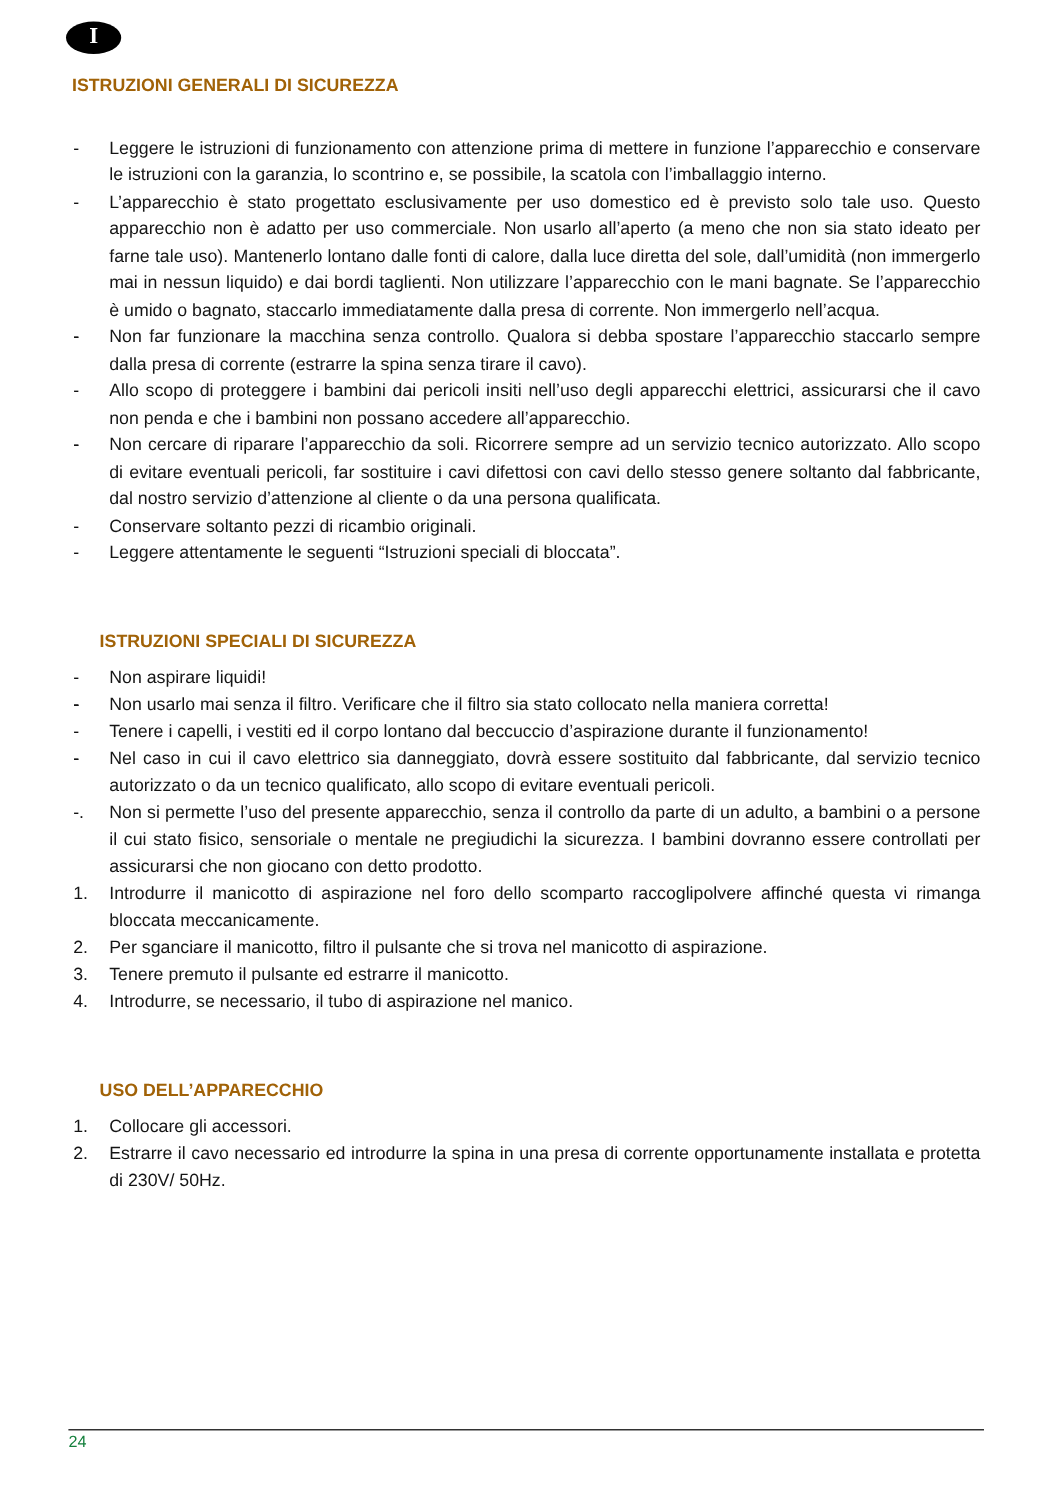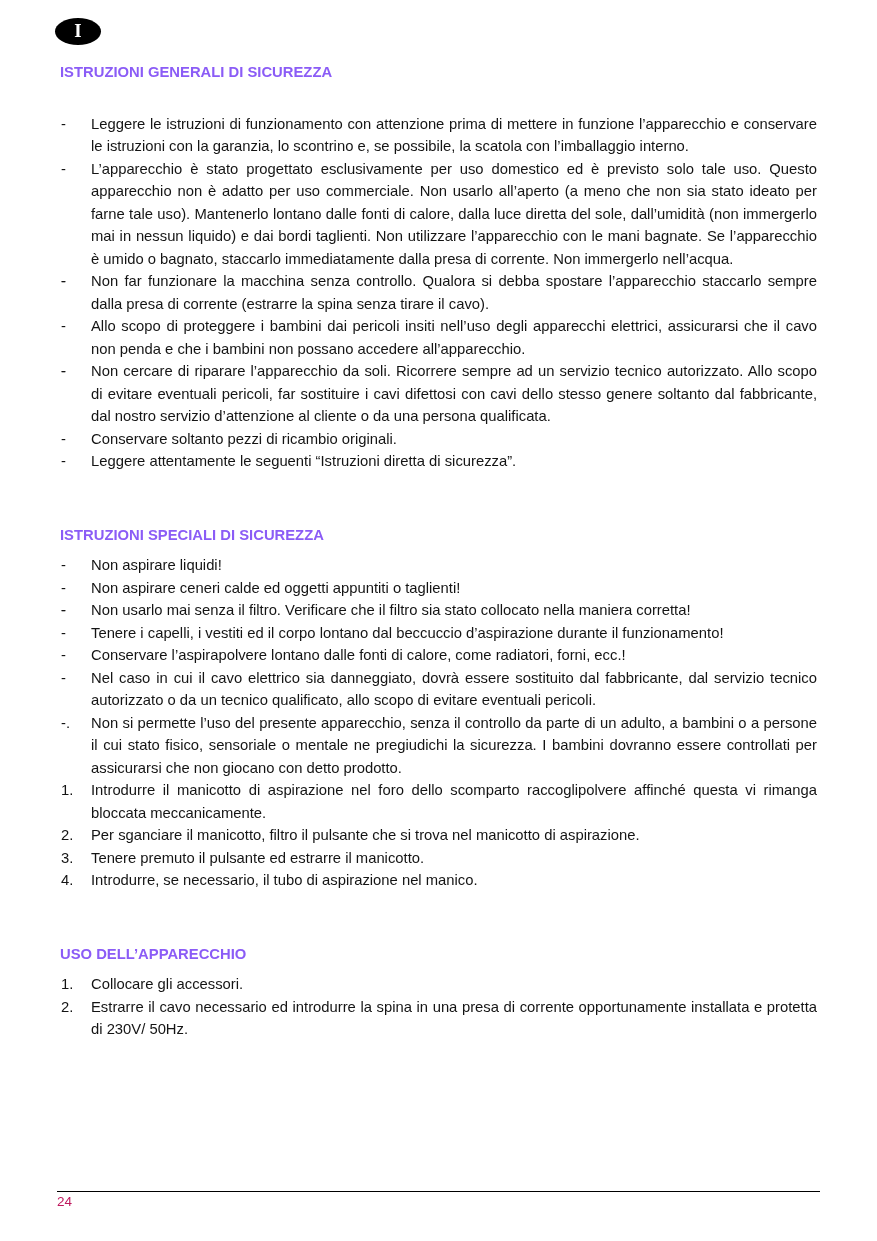--- a/index.html
+++ b/index.html
@@ -27,25 +27,25 @@
     color: #fff;
     font-weight: bold;
     font-size: 19px;
     font-family: "Liberation Serif", "DejaVu Serif", serif;
     margin-left: -5px;
     margin-bottom: 16px;
   }
   .heading {
     font-size: 14.8px;
     font-weight: bold;
-    color: #8b5cf6;
+    color: #a16207;
     margin: 0;
   }
   .mb-lg { margin-bottom: 29px; }
-  .mb-sm { margin-bottom: 8px; }
+  .mb-sm { margin-bottom: 8px; margin-left: 23px; }
   .section-gap { margin-top: 51px; }
   .list { margin: 0; }
   .li {
     position: relative;
     padding-left: 31px;
     text-align: justify;
   }
   .li .marker {
     position: absolute;
     left: 1px;
@@ -56,21 +56,21 @@
     position: absolute;
     left: 57px;
     right: 57px;
     top: 1191px;
     border-top: 1px solid #000;
   }
   .page-num {
     font-size: 13.5px;
     line-height: 17px;
     padding-top: 1px;
-    color: #be185d;
+    color: #15803d;
   }
 </style>
 </head>
 <body>
 
 <div class="page">
 
   <div class="badge">
     <span>I</span>
   </div>
@@ -102,48 +102,46 @@
     <div class="li">
       <span class="marker">-</span>
       <span>Non cercare di riparare l’apparecchio da soli. Ricorrere sempre ad un servizio tecnico autorizzato. Allo scopo di evitare eventuali pericoli, far sostituire i cavi difettosi con cavi dello stesso genere soltanto dal fabbricante, dal nostro servizio d’attenzione al cliente o da una persona qualificata.</span>
     </div>
     <div class="li">
       <span class="marker">-</span>
       <span>Conservare soltanto pezzi di ricambio originali.</span>
     </div>
     <div class="li">
       <span class="marker">-</span>
-      <span>Leggere attentamente le seguenti “Istruzioni diretta di sicurezza”.</span>
+      <span>Leggere attentamente le seguenti “Istruzioni speciali di bloccata”.</span>
     </div>
   </div>
 
   <h2 class="heading mb-sm section-gap">ISTRUZIONI SPECIALI DI SICUREZZA</h2>
   <div class="list">
     <div class="li">
       <span class="marker">-</span>
       <span>Non aspirare liquidi!</span>
     </div>
     <div class="li">
       <span class="marker">-</span>
-      <span>Non aspirare ceneri calde ed oggetti appuntiti o taglienti!</span>
     </div>
     <div class="li">
       <span class="marker">-</span>
     </div>
     <div class="li">
       <span class="marker">-</span>
       <span>Non usarlo mai senza il filtro. Verificare che il filtro sia stato collocato nella maniera corretta!</span>
     </div>
     <div class="li">
       <span class="marker">-</span>
       <span>Tenere i capelli, i vestiti ed il corpo lontano dal beccuccio d’aspirazione durante il funzionamento!</span>
     </div>
     <div class="li">
       <span class="marker">-</span>
-      <span>Conservare l’aspirapolvere lontano dalle fonti di calore, come radiatori, forni, ecc.!</span>
     </div>
     <div class="li">
       <span class="marker">-</span>
       <span>Nel caso in cui il cavo elettrico sia danneggiato, dovrà essere sostituito dal fabbricante, dal servizio tecnico autorizzato o da un tecnico qualificato, allo scopo di evitare eventuali pericoli.</span>
     </div>
     <div class="li">
       <span class="marker">-.</span>
       <span>Non si permette l’uso del presente apparecchio, senza il controllo da parte di un adulto, a bambini o a persone il cui stato fisico, sensoriale o mentale ne pregiudichi la sicurezza.  I bambini dovranno essere controllati  per assicurarsi che non giocano con detto prodotto.</span>
     </div>
   </div>

